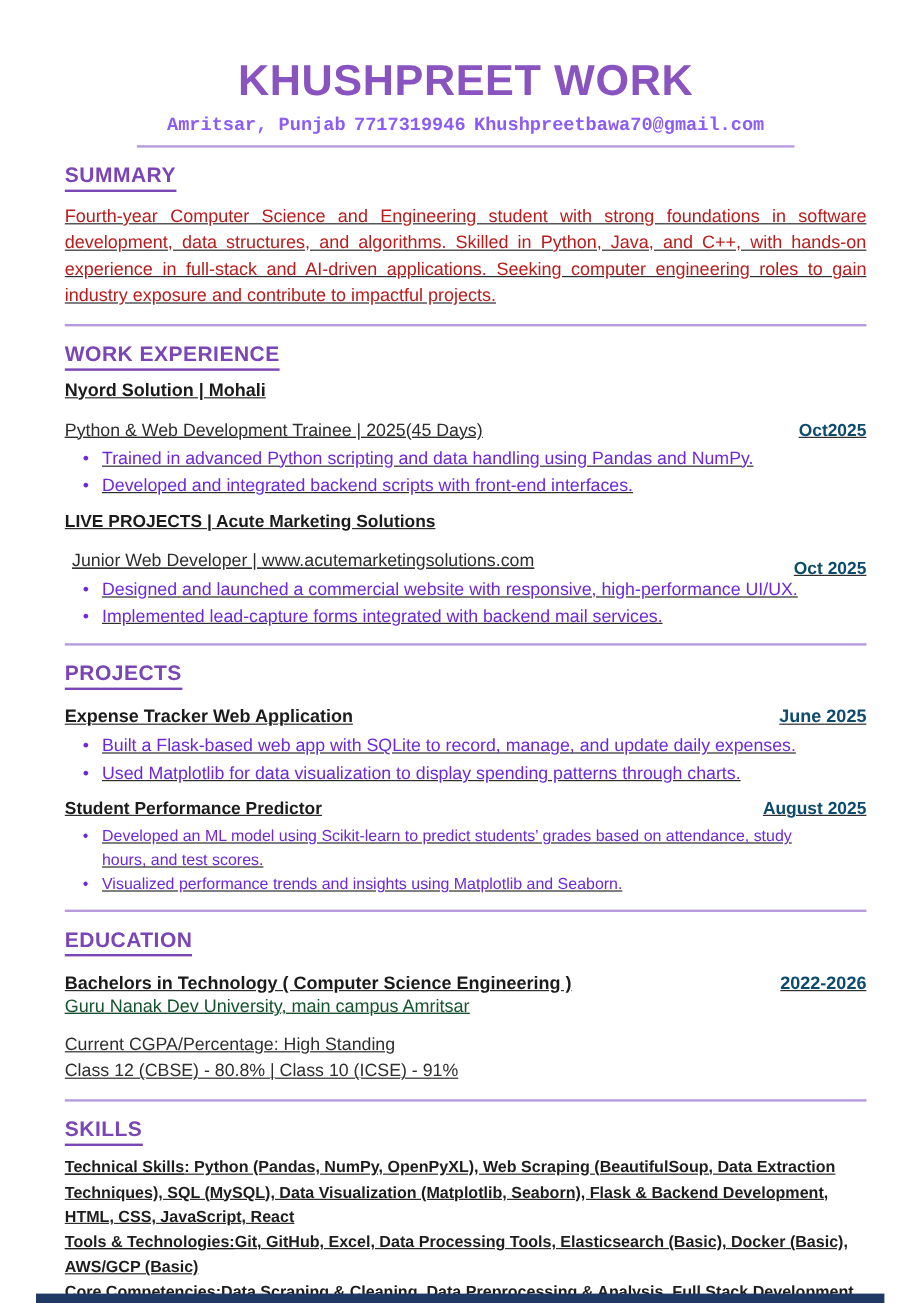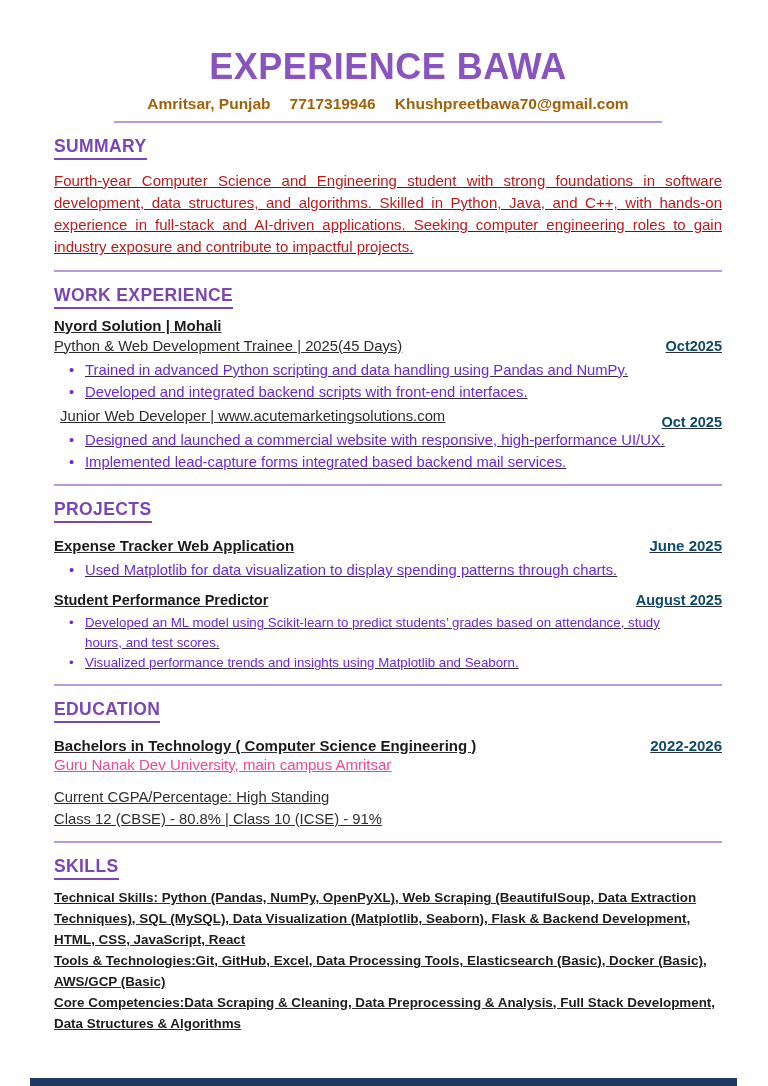--- a/index.html
+++ b/index.html
@@ -11,22 +11,22 @@
   .content{padding:0 46px 0 54px;}
 
   
   .name{
     padding-top:48px;text-align:center;
     color:var(--name-color,#8a54c0);
     font-size:36px;font-weight:800;letter-spacing:.5px;line-height:1.05;
     transform-origin:center;
   }
   .contact{
-    margin-top:9px;display:flex;justify-content:center;gap:19px;
-    font-size:15.5px;font-weight:700;color:#a16207;
+    margin-top:9px;display:flex;justify-content:center;gap:7px;
+    font-size:15.5px;font-weight:700;color:#8b5cf6;font-family:Liberation Mono, monospace;
   }
   .contact-divider{
     border:none;border-top:2px solid var(--divider-color,#b79bdd);
     margin:8px 60px 0 60px;
   }
 
   
   .section{margin-top:13px;text-decoration:underline;}
   .sec-title{
     display:inline-block;
@@ -51,40 +51,40 @@
   .underlined{text-decoration:underline;}
   .role-line{font-size:14.8px;color:#2c2c2c;}
 
   ul.bullets{list-style:none;margin:5px 0 0 0;padding:0;}
   ul.bullets li{
     position:relative;padding-left:31px;font-size:14.8px;line-height:1.52;color:#6d28d9;
   }
   ul.bullets li::before{content:"•";position:absolute;left:15px;top:0;}
   ul.bullets.small li{font-size:13.3px;line-height:1.5;padding-right:60px;}
 
-  .mt4{margin-top:4px;} .mt8{margin-top:8px;} .mt10{margin-top:10px;} .mt14{margin-top:14px;}
+  .mt4{margin-top:17px;} .mt8{margin-top:8px;} .mt10{margin-top:10px;} .mt14{margin-top:14px;}
 
-  .edu-school{font-size:15px;color:#ec4899;margin-top:2px;}
+  .edu-school{font-size:15px;color:#14532d;margin-top:2px;}
   .edu-meta{font-size:14.8px;color:#2e2e2e;line-height:1.5;margin-top:13px;}
 
   .skills-block{margin-top:8px;font-size:13.4px;font-weight:700;color:#1d1d1d;line-height:1.56;}
   .skill-label{text-decoration:underline;}
 
   .bottom-bar{
     position:absolute;left:30px;right:31px;bottom:0;height:8px;
     background:var(--bar-color,#1f3864);
   }
 </style>
 </head>
 <body>
 
 <div class="page">
   <div class="content">
 
-    <div class="name">EXPERIENCE BAWA</div>
+    <div class="name">KHUSHPREET WORK</div>
     <div class="contact">
       <span>Amritsar, Punjab</span>
       <span>7717319946</span>
       <span>Khushpreetbawa70@gmail.com</span>
     </div>
     <hr class="contact-divider">
 
     <div class="section">
       <h2 class="sec-title">SUMMARY</h2>
       <div class="summary-text">Fourth-year Computer Science and Engineering student with strong foundations in software development, data structures, and algorithms. Skilled in Python, Java, and C++, with hands-on experience in full-stack and AI-driven applications. Seeking computer engineering roles to gain industry exposure and contribute to impactful projects.</div>
@@ -97,39 +97,41 @@
       <div class="bold-line mt8">Nyord Solution | Mohali</div>
       <div class="row mt4">
         <span class="role-line underlined">Python &amp; Web Development Trainee | 2025(45 Days)</span>
         <span class="date">Oct2025</span>
       </div>
       <ul class="bullets">
         <li>Trained in advanced Python scripting and data handling using Pandas and NumPy.</li>
         <li>Developed and integrated backend scripts with front-end interfaces.</li>
       </ul>
 
+      <div class="bold-line mt10" style="font-size:14.5px;">LIVE PROJECTS | Acute Marketing Solutions</div>
       <div class="row mt4">
         <span class="role-line" style="margin-left:6px;"><span class="underlined">Junior Web Developer | </span><span class="underlined">www.acutemarketingsolutions.com</span></span>
         <span class="date" style="transform:translateY(6px);">Oct 2025</span>
       </div>
       <ul class="bullets">
         <li>Designed and launched a commercial website with responsive, high-performance UI/UX.</li>
-        <li>Implemented lead-capture forms integrated based backend mail services.</li>
+        <li>Implemented lead-capture forms integrated with backend mail services.</li>
       </ul>
     </div>
     <hr class="section-divider">
 
     <div class="section">
       <h2 class="sec-title">PROJECTS</h2>
 
       <div class="row mt14">
         <span class="bold-line">Expense Tracker Web Application</span>
         <span class="date" style="font-size:15px;">June 2025</span>
       </div>
       <ul class="bullets mt4">
+        <li>Built a Flask-based web app with SQLite to record, manage, and update daily expenses.</li>
         <li>Used Matplotlib for data visualization to display spending patterns through charts.</li>
       </ul>
 
       <div class="row mt10">
         <span class="bold-line" style="font-size:14.5px;">Student Performance Predictor</span>
         <span class="date">August 2025</span>
       </div>
       <ul class="bullets small mt4">
         <li>Developed an ML model using Scikit-learn to predict students’ grades based on attendance, study hours, and test scores.</li>
         <li>Visualized performance trends and insights using Matplotlib and Seaborn.</li>

